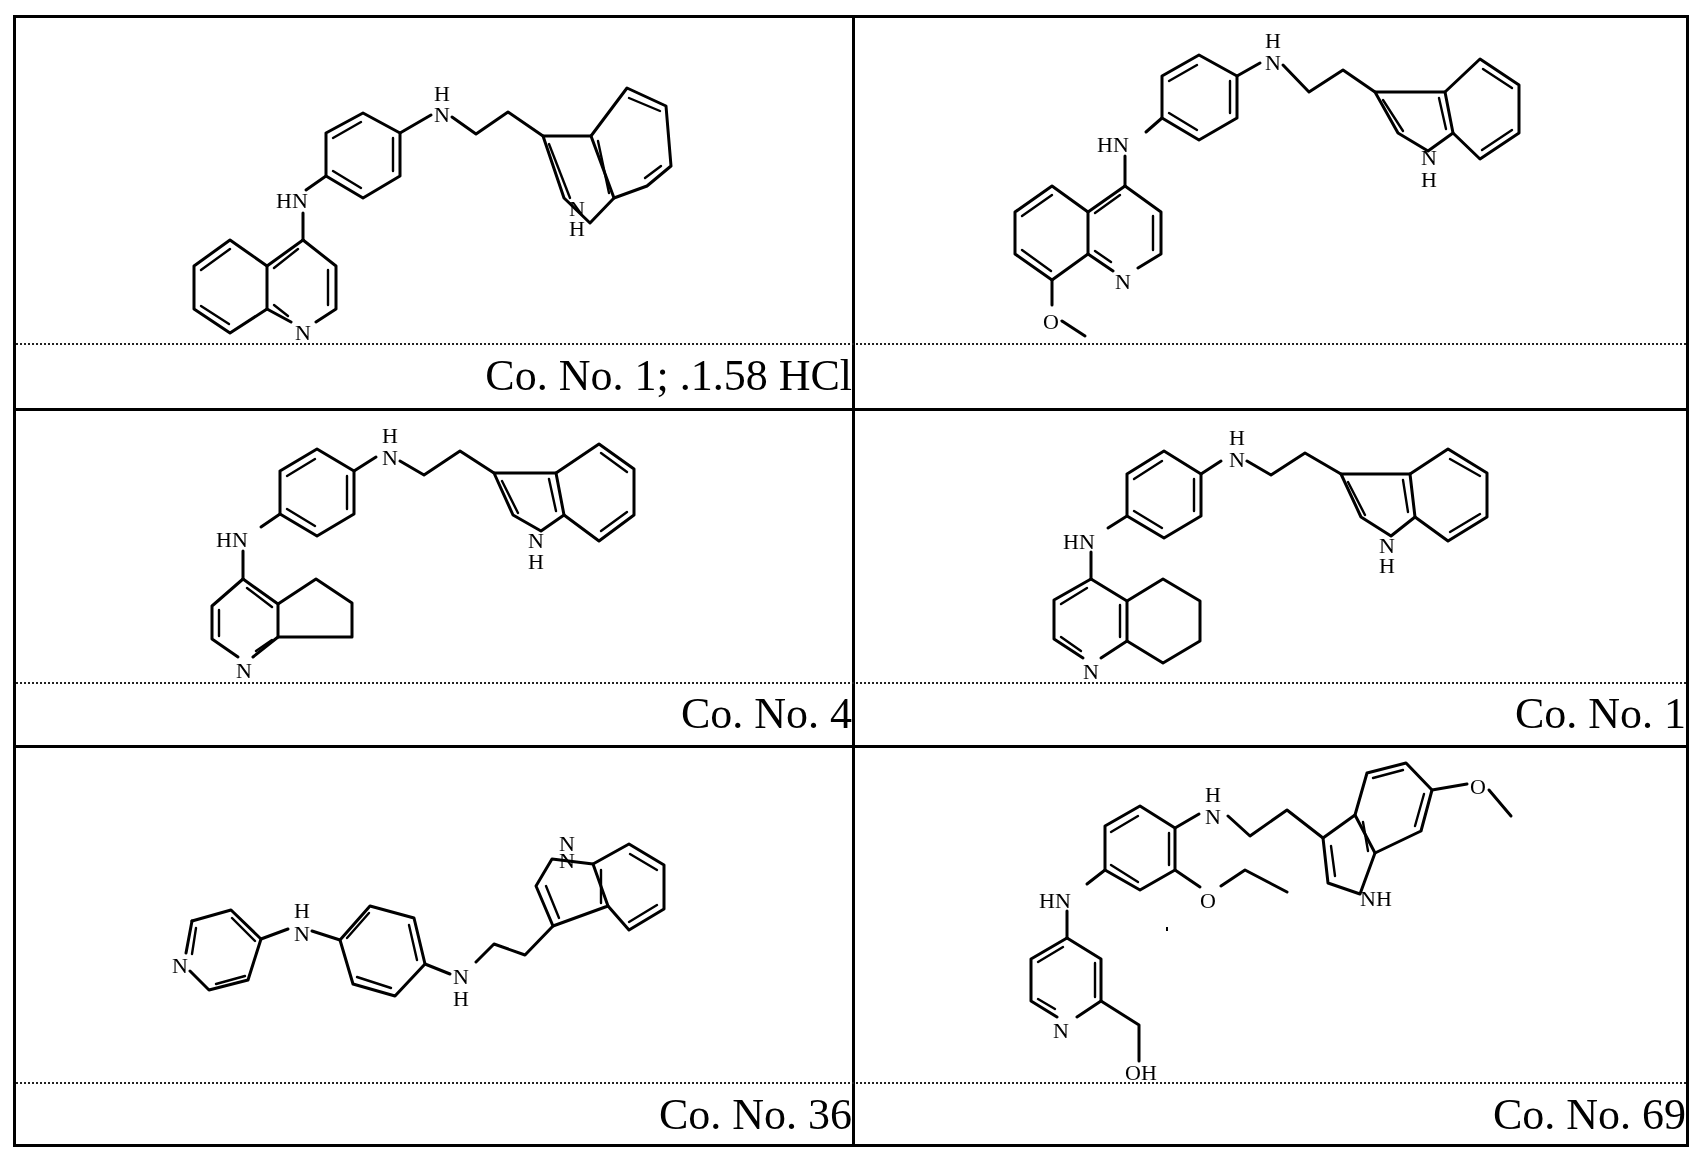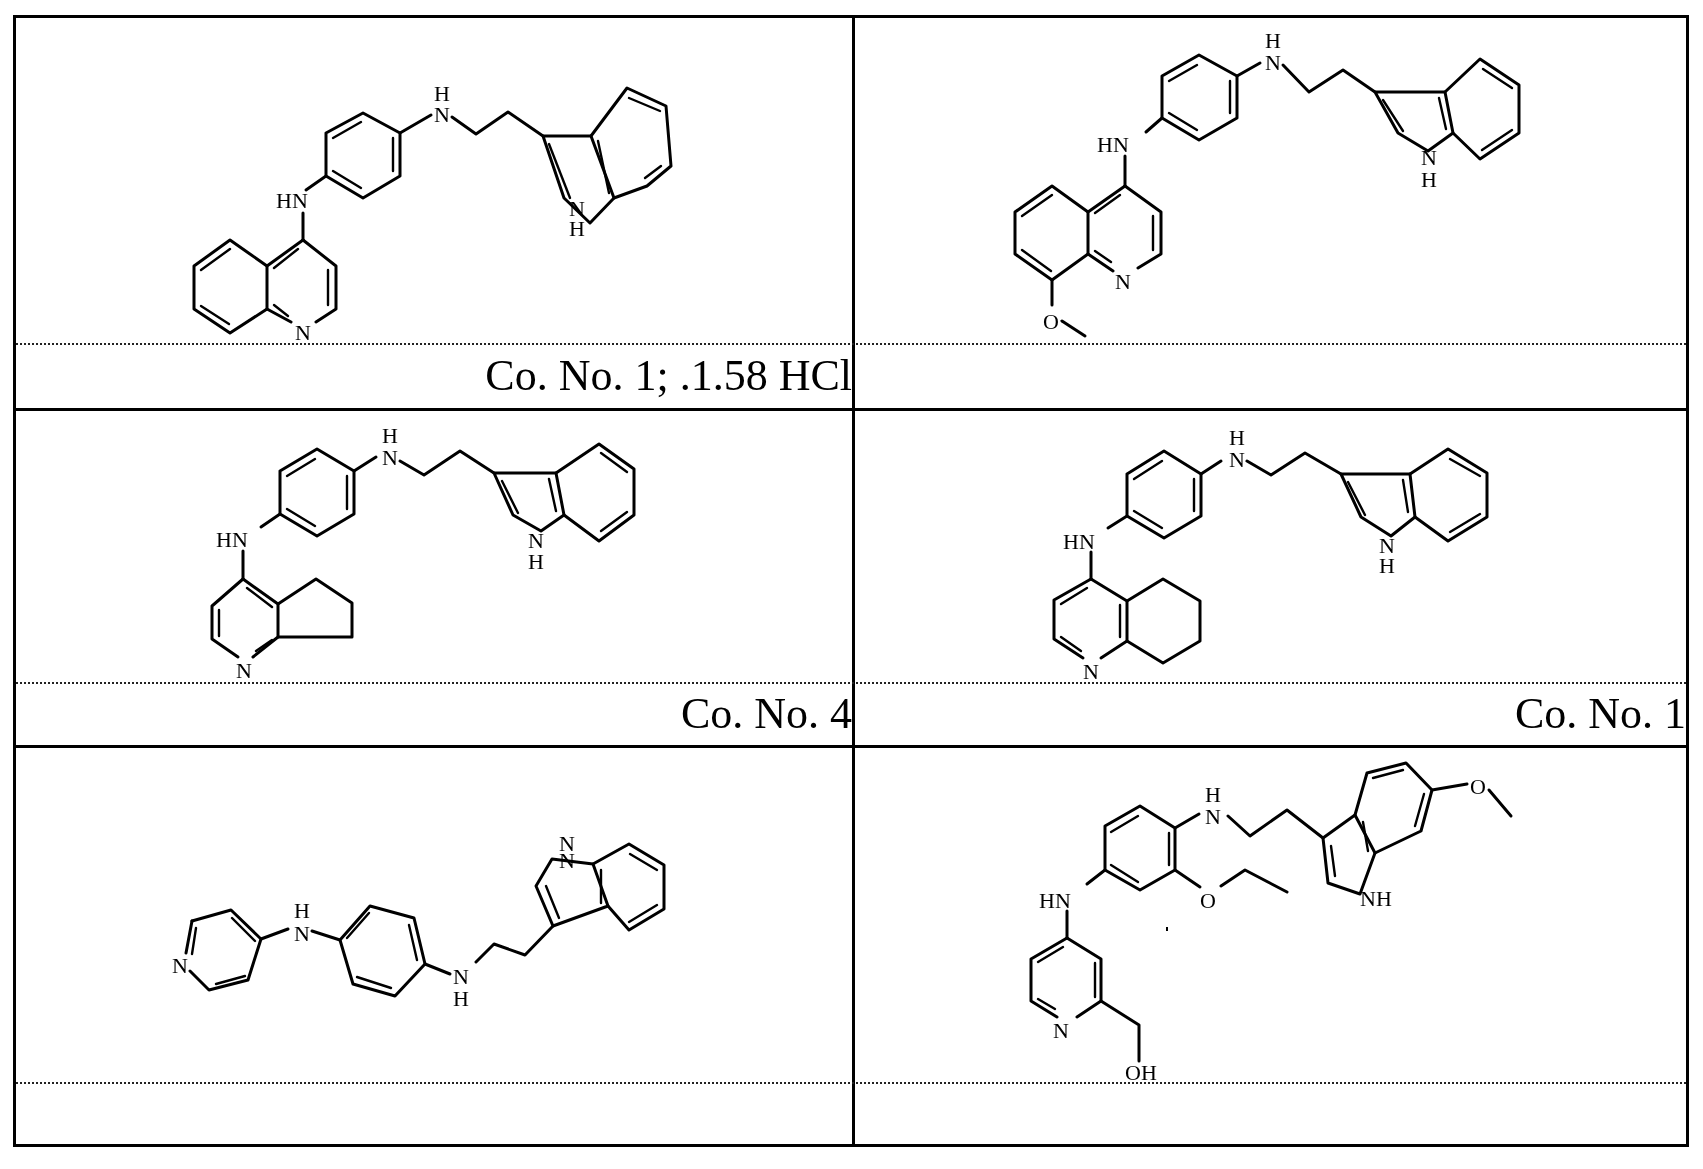--- a/index.html
+++ b/index.html
@@ -200,20 +200,21 @@
         <polyline class="b" points="537,178 520,138 536,111 577,116 592,158 537,178"></polyline>
         <line class="d" x1="530" y1="138" x2="543" y2="170"></line>
           <line class="d" x1="585" y1="122" x2="585" y2="155"></line>
         <polyline class="b" points="577,116 613,96 648,117 648,161 613,182 592,158"></polyline>
         <line class="d" x1="614" y1="106" x2="641" y2="122"></line>
           <line class="d" x1="641" y1="157" x2="613" y2="174"></line>
         <text x="543" y="103">N</text>
         <text x="543" y="120">N</text>
       </svg>
     </div>
+    <div class="caption" style="top:336px">Co. No. 36</div>
   </div>
 
   <div class="cell" style="left:839px;top:730px;width:831px;height:399px">
     <div class="mol" style="height:334px">
       <svg viewBox="0 0 831 334">
         <polyline class="b" points="250,78 285,58 320,80 320,122 285,142 250,122 250,78"></polyline>
         <line class="d" x1="256" y1="84" x2="283" y2="68"></line>
           <line class="d" x1="314" y1="85" x2="314" y2="117"></line>
           <line class="d" x1="256" y1="117" x2="283" y2="134"></line>
         <line class="b" x1="320" y1="80" x2="344" y2="66"></line>
@@ -239,15 +240,16 @@
         <polyline class="b" points="212,190 176,211 176,253 202,269"></polyline>
         <line class="d" x1="208" y1="199" x2="183" y2="214"></line>
           <line class="d" x1="183" y1="251" x2="200" y2="261"></line>
         <polyline class="b" points="212,190 246,211 246,253 222,269"></polyline>
         <line class="d" x1="240" y1="215" x2="240" y2="249"></line>
         <polyline class="b" points="246,253 284,277 284,313"></polyline>
         <text x="198" y="290">N</text>
         <text x="270" y="332">OH</text>
       </svg>
     </div>
+    <div class="caption" style="top:336px">Co. No. 69</div>
   </div>
 </div>
 <div class="speck"></div>
 
 </body></html>

